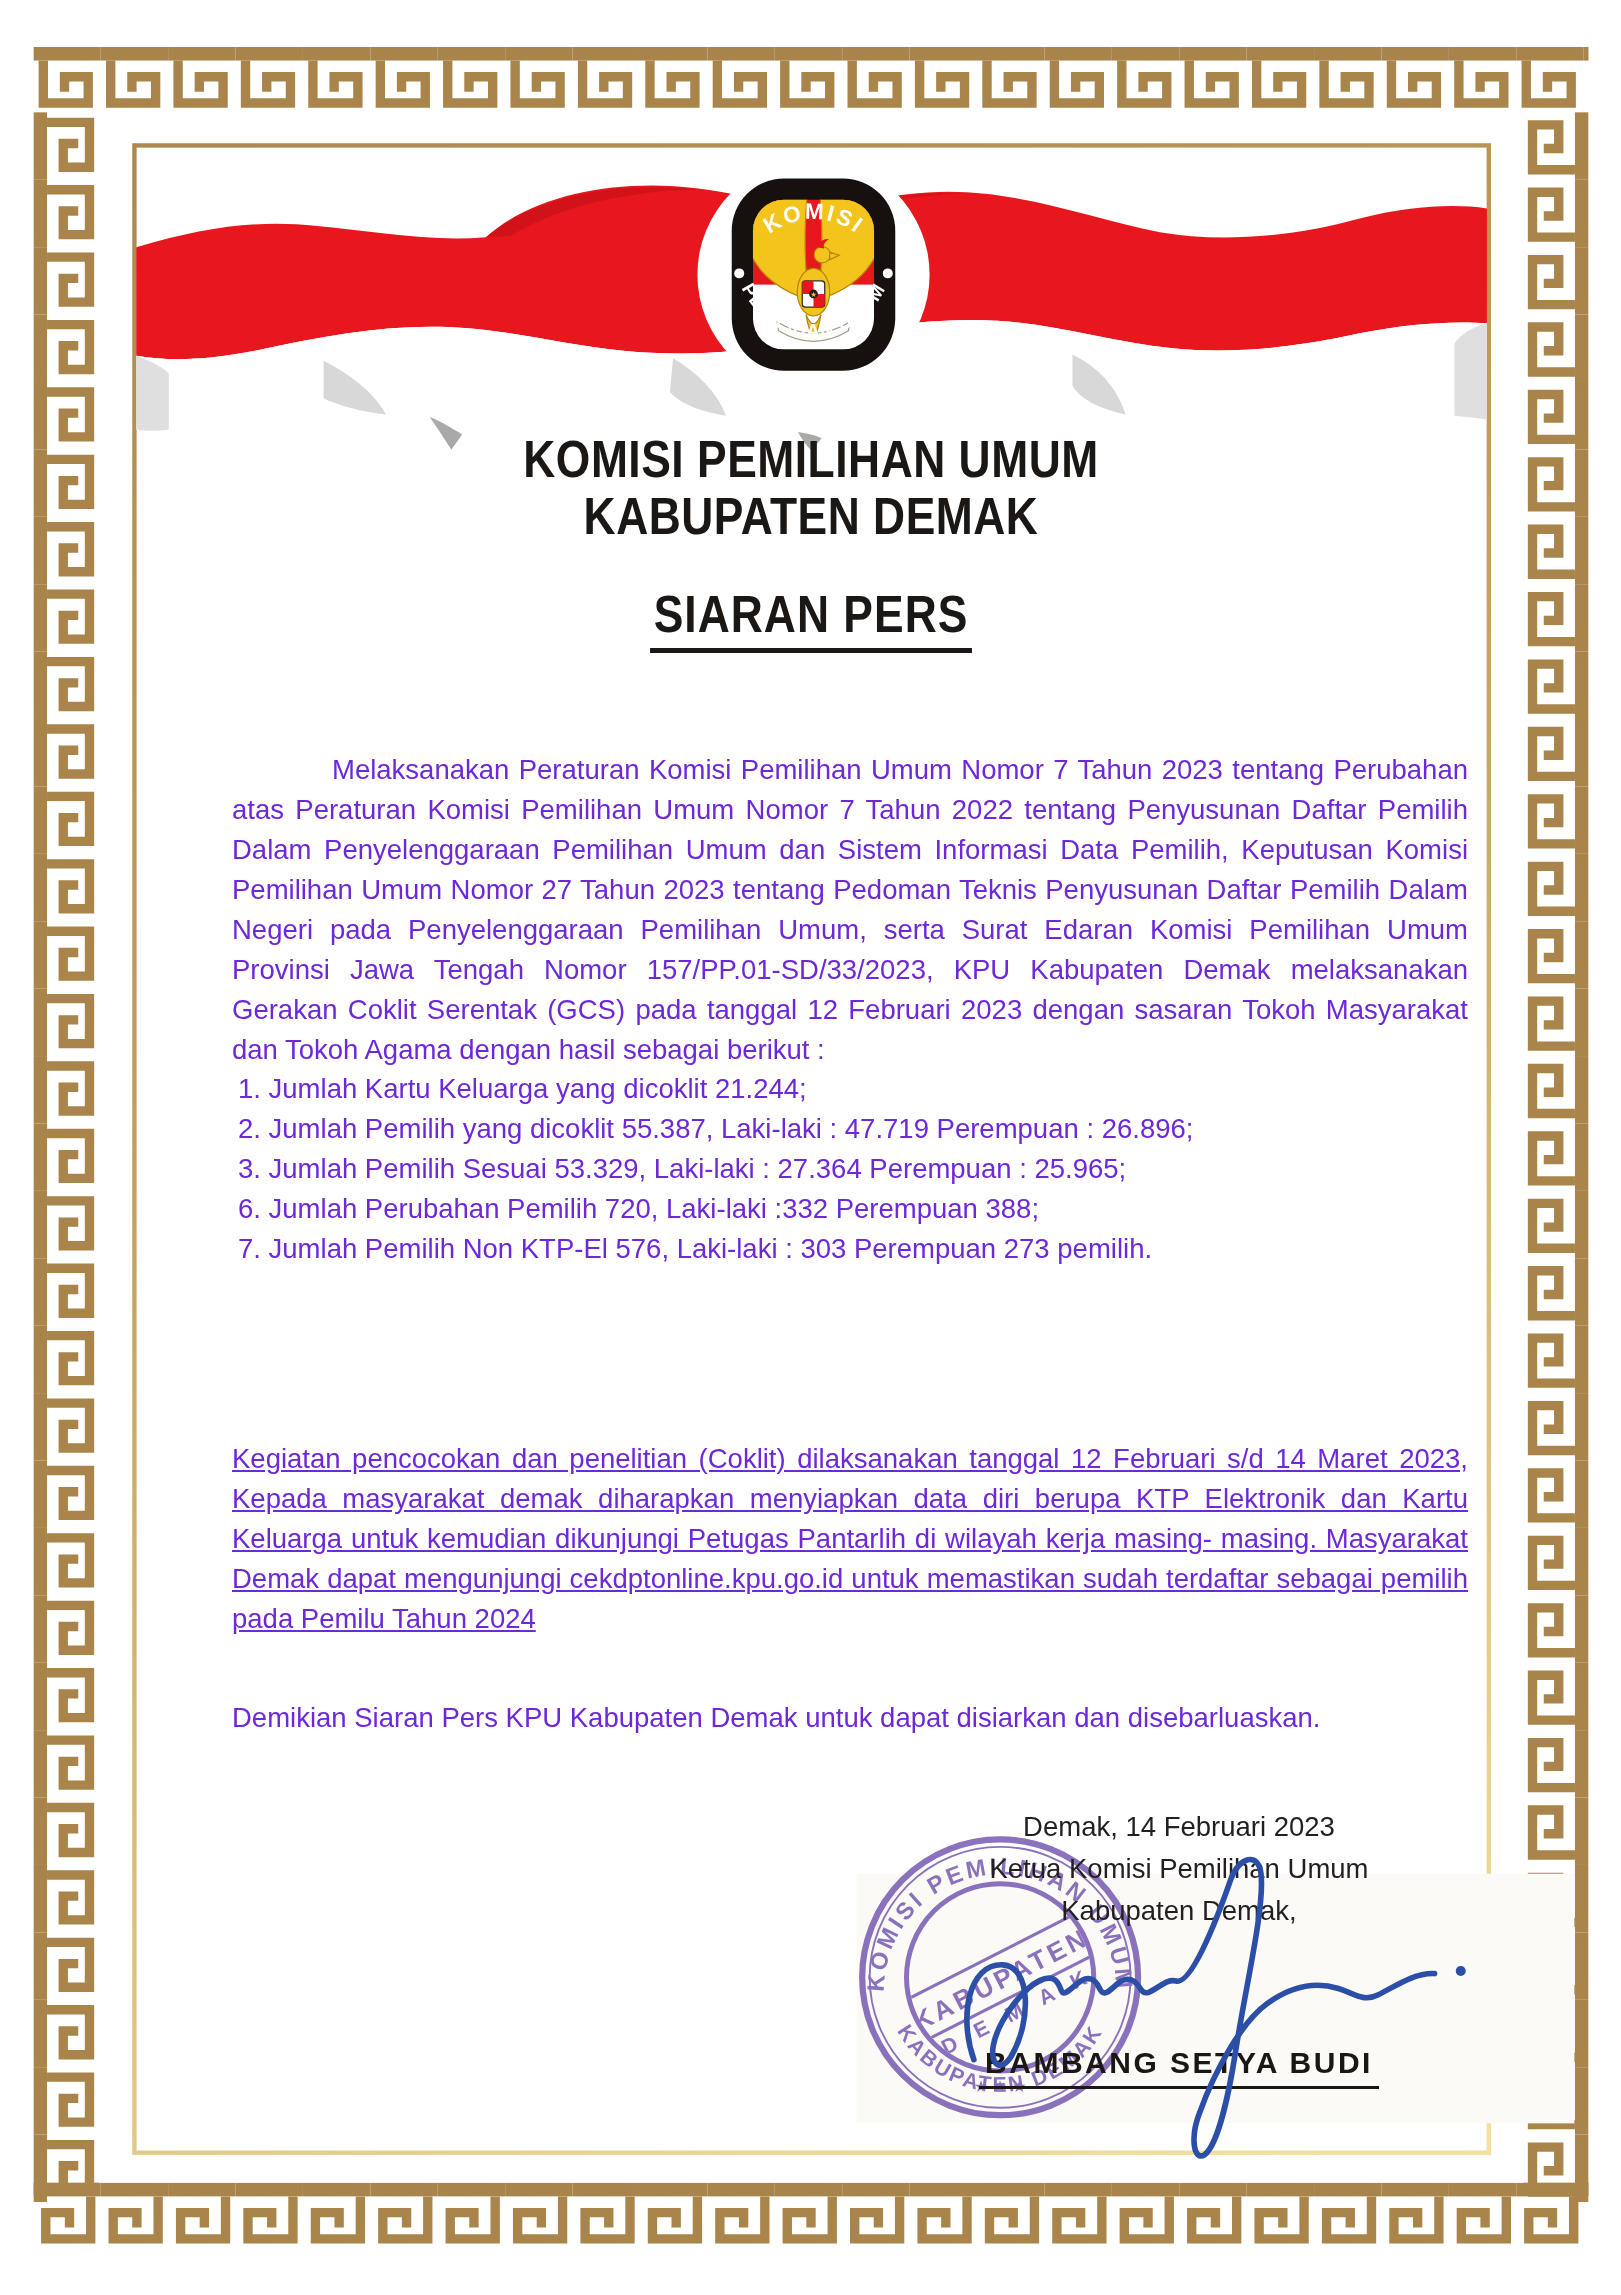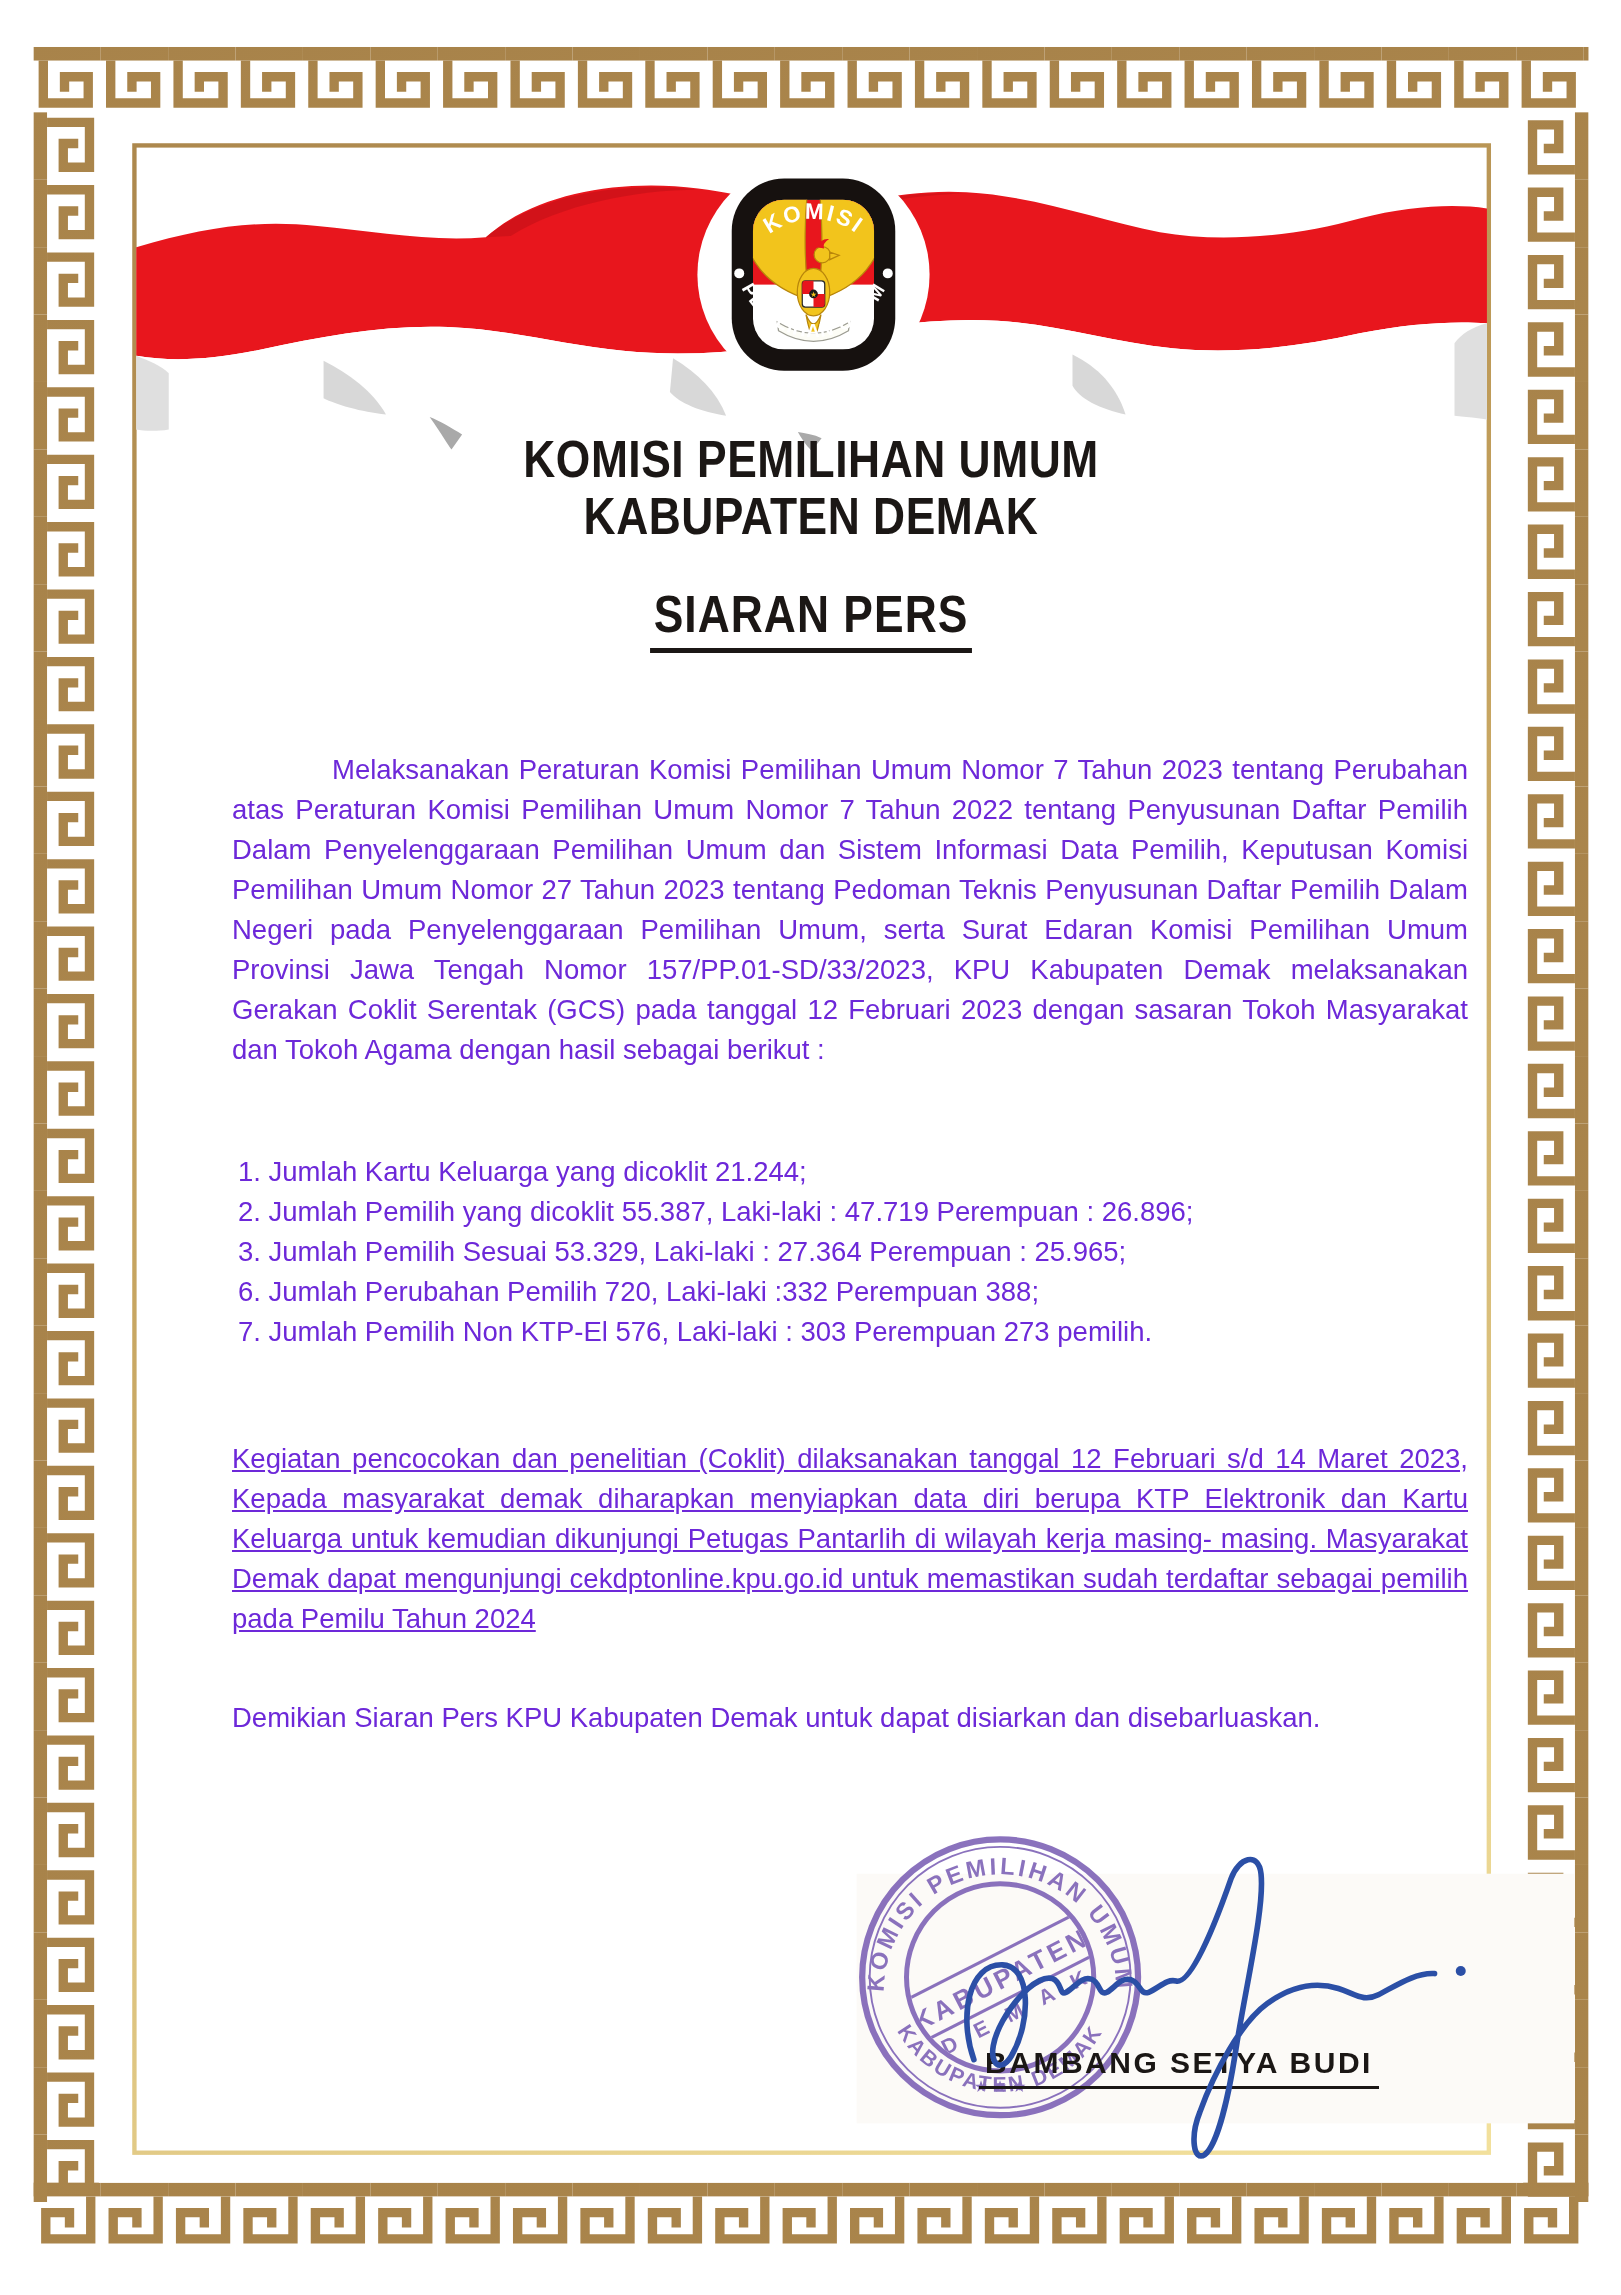--- a/index.html
+++ b/index.html
@@ -13,21 +13,21 @@
      font-weight:bold;font-size:51px;line-height:57px;letter-spacing:0.6px;
      transform:scaleX(.87);transform-origin:center;color:#1b1715;z-index:2;}
   .press-block{position:absolute;left:0;top:586px;width:1622px;text-align:center;
      transform:scaleX(.87);transform-origin:center;z-index:2;}
   .press-block span{display:inline-block;font-weight:bold;font-size:51px;line-height:57px;
      letter-spacing:1.2px;color:#1b1715;border-bottom:5.6px solid #1b1715;padding:0 3.7px 5px 3.7px;}
 
   .body-text{position:absolute;left:232px;width:1236px;font-size:27.5px;line-height:40px;
      text-align:justify;z-index:2;color:#6d28d9;}
   #para1{top:750px;text-indent:100px;}
-  #list{top:1152px;left:238px;width:1230px;}
+  #list{top:1069px;left:238px;width:1230px;}
   #list .li{line-height:40px;white-space:nowrap;}
   #para2{top:1439px;text-decoration:underline;}
   #para3{top:1698px;}
 
   .sig-block{position:absolute;left:867px;top:1806px;width:624px;text-align:center;
      font-size:27.5px;line-height:42px;z-index:2;}
   .name-block{position:absolute;left:867px;top:2046px;width:624px;text-align:center;z-index:2;}
   .name-block span{display:inline-block;font-weight:bold;font-size:30px;letter-spacing:2.5px;
      border-bottom:3.7px solid #1b1715;padding:0 6.2px 6.2px 6.2px;color:#1b1715;}
 </style>
@@ -301,20 +301,25 @@
     <div class="li">1. Jumlah Kartu Keluarga yang dicoklit 21.244;</div>
     <div class="li">2. Jumlah Pemilih yang dicoklit 55.387, Laki-laki : 47.719 Perempuan : 26.896;</div>
     <div class="li">3. Jumlah Pemilih Sesuai 53.329, Laki-laki : 27.364 Perempuan : 25.965;</div>
     <div class="li">6. Jumlah Perubahan Pemilih 720, Laki-laki :332 Perempuan 388;</div>
     <div class="li">7. Jumlah Pemilih Non KTP-El 576, Laki-laki : 303 Perempuan 273 pemilih.</div>
   </div>
 
   <div id="para2" class="body-text">Kegiatan pencocokan dan penelitian (Coklit) dilaksanakan tanggal 12 Februari s/d 14 Maret 2023, Kepada masyarakat demak diharapkan menyiapkan data diri berupa KTP Elektronik dan Kartu Keluarga untuk kemudian dikunjungi Petugas Pantarlih di wilayah kerja masing- masing. Masyarakat Demak dapat mengunjungi cekdptonline.kpu.go.id untuk memastikan sudah terdaftar sebagai pemilih pada Pemilu Tahun 2024</div>
   <div id="para3" class="body-text">Demikian Siaran  Pers KPU Kabupaten Demak untuk dapat disiarkan dan disebarluaskan.</div>
 
+  <div class="sig-block">
+    <div>Demak, 14 Februari 2023</div>
+    <div>Ketua Komisi Pemilihan Umum</div>
+    <div>Kabupaten Demak,</div>
+  </div>
   <div class="name-block">
     <span>BAMBANG SETYA BUDI</span>
   </div>
 
   <svg class="layer z3" width="1622" height="2295" viewBox="0 0 2598 3677">
     <g>
       <path fill="none" stroke="#2B4FA6" stroke-width="9" stroke-linecap="round" stroke-linejoin="round" d="M1560,3300 C1535,3230 1552,3146 1606,3148 C1652,3150 1652,3240 1620,3294
            C1600,3328 1572,3300 1606,3238 C1630,3196 1664,3164 1686,3170
            C1702,3176 1696,3198 1708,3192 C1722,3184 1732,3166 1748,3171
            C1763,3176 1760,3198 1773,3192 C1786,3185 1795,3167 1812,3172

